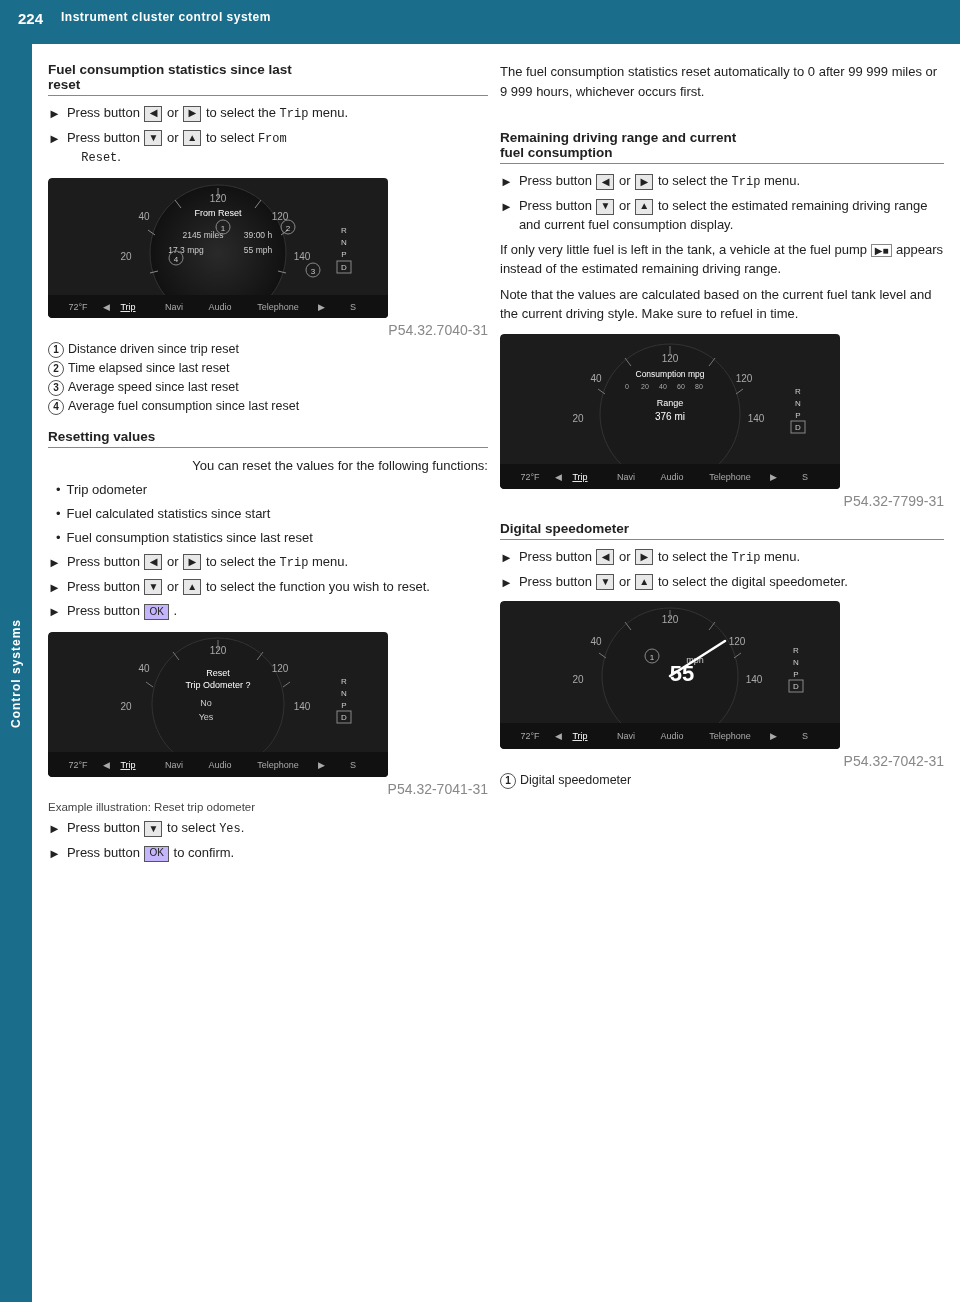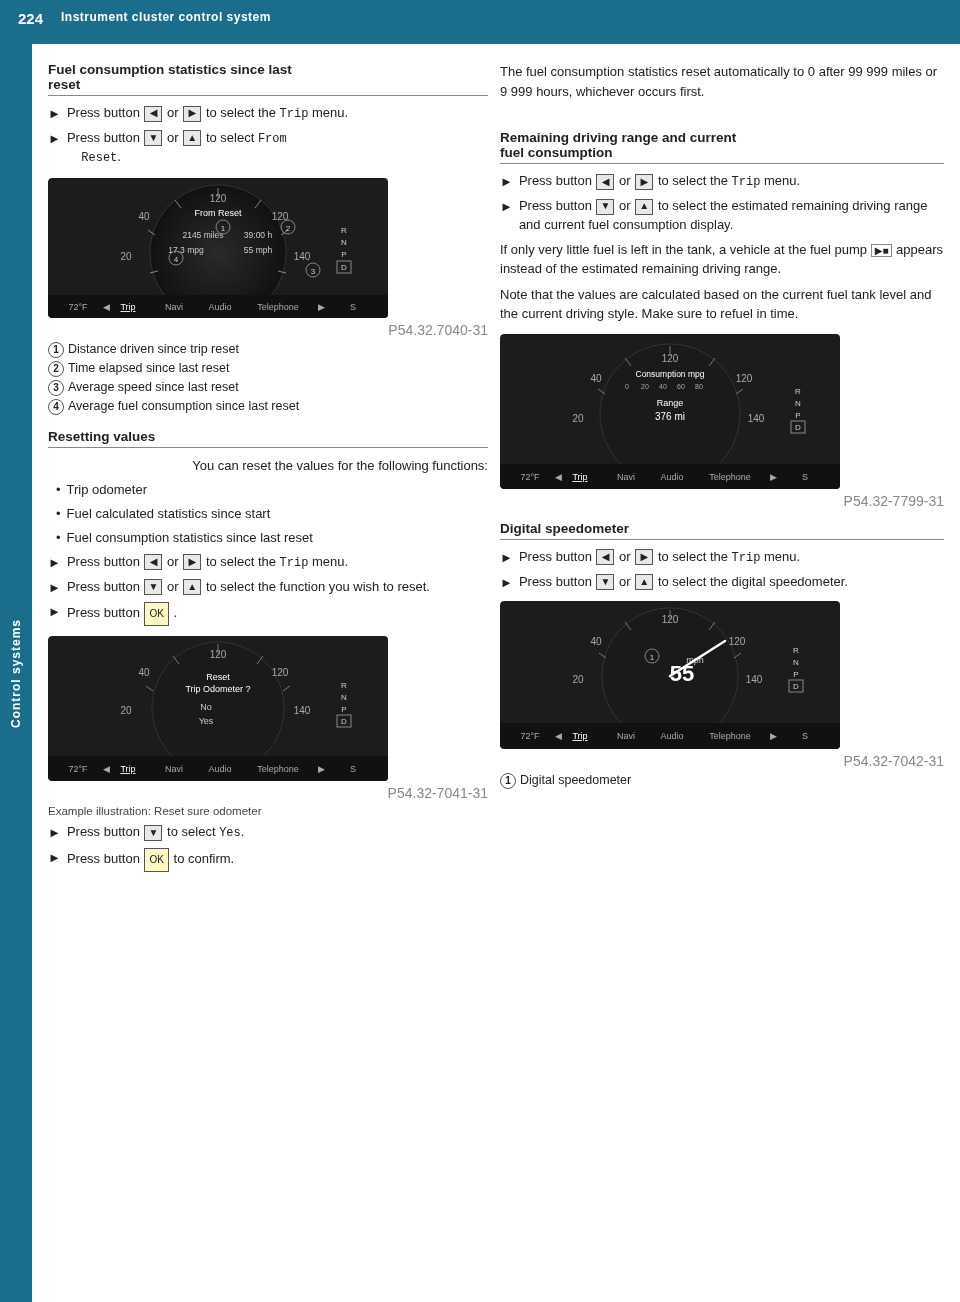--- a/index.html
+++ b/index.html
@@ -108,24 +108,24 @@
       min-width: 18px;
       height: 16px;
       vertical-align: middle;
       margin: 0 1px;
     }
     .btn-icon-ok {
       display: inline-flex;
       align-items: center;
       justify-content: center;
       border: 1px solid #555;
-      background: #fef9c3;
+      background: #c4b5fd;
       font-size: 10px;
       padding: 0 4px;
-      height: 24px;
+      height: 16px;
       vertical-align: middle;
       margin: 0 1px;
     }
     .mono {
       font-family: 'Courier New', monospace;
       font-size: 12px;
     }
 
     
     .num-circle {
@@ -355,21 +355,21 @@
           <text x="80" y="136" fill="#fff" font-size="9" text-anchor="middle" text-decoration="underline">Trip</text>
           <text x="126" y="136" fill="#aaa" font-size="9" text-anchor="middle">Navi</text>
           <text x="172" y="136" fill="#aaa" font-size="9" text-anchor="middle">Audio</text>
           <text x="230" y="136" fill="#aaa" font-size="9" text-anchor="middle">Telephone</text>
           <text x="270" y="136" fill="#aaa" font-size="9">▶</text>
           <text x="305" y="136" fill="#aaa" font-size="9" text-anchor="middle">S</text>
         </svg>
       </div>
       <div class="img-caption">P54.32-7041-31</div>
 
-      <div class="caption-text">Example illustration: Reset sure odometer</div>
+      <div class="caption-text">Example illustration: Reset trip odometer</div>
 
       <div class="bullet-item">
         <span class="arrow">►</span>
         <span>Press button <span class="btn-icon">▼</span> to select <span class="mono">Yes</span>.</span>
       </div>
       <div class="bullet-item">
         <span class="arrow">►</span>
         <span>Press button <span class="btn-icon-ok">OK</span> to confirm.</span>
       </div>
 

